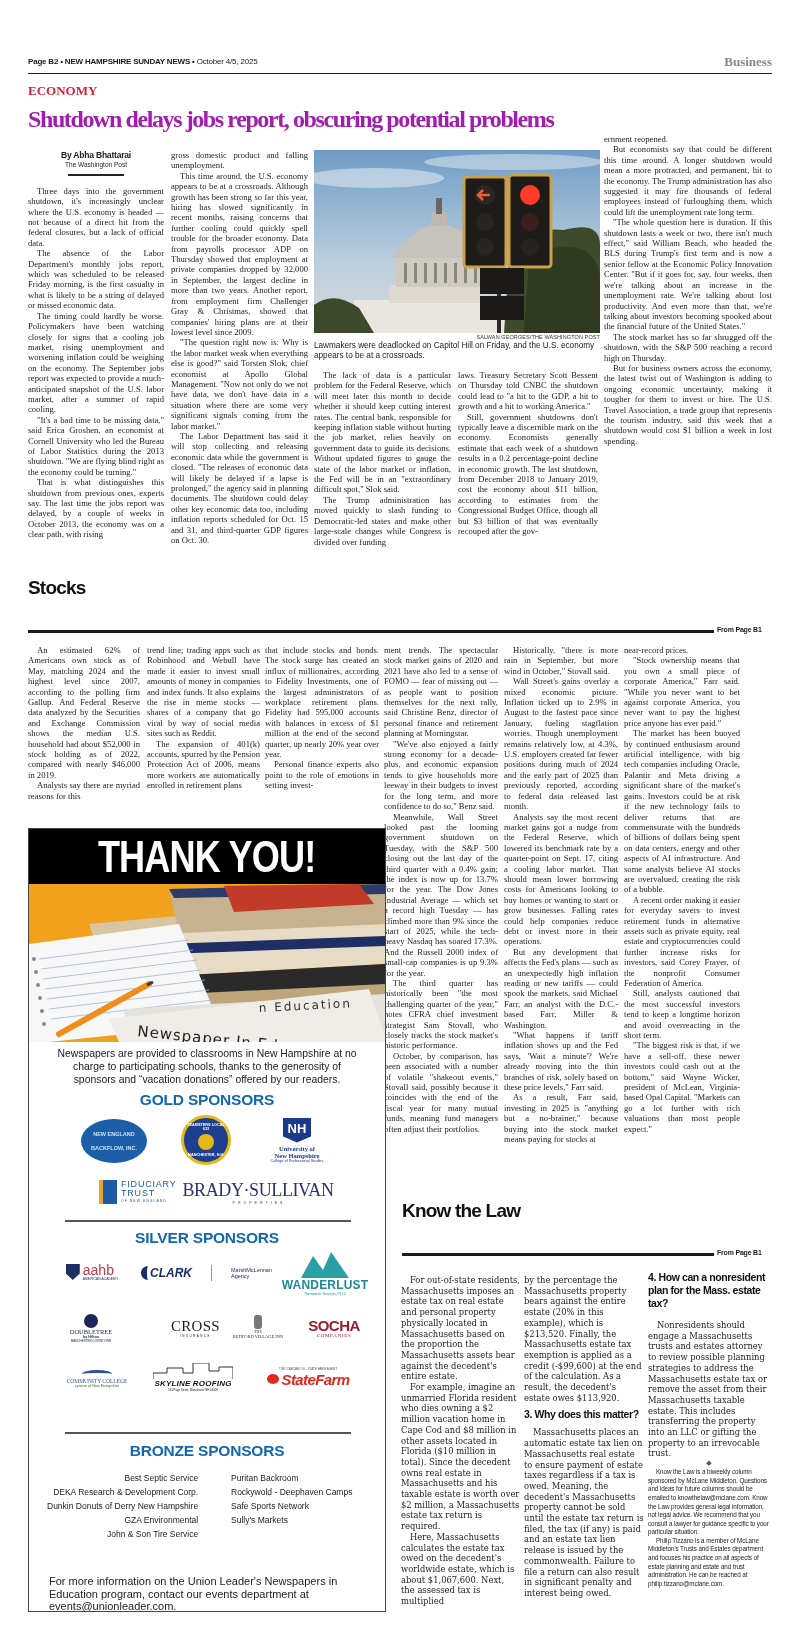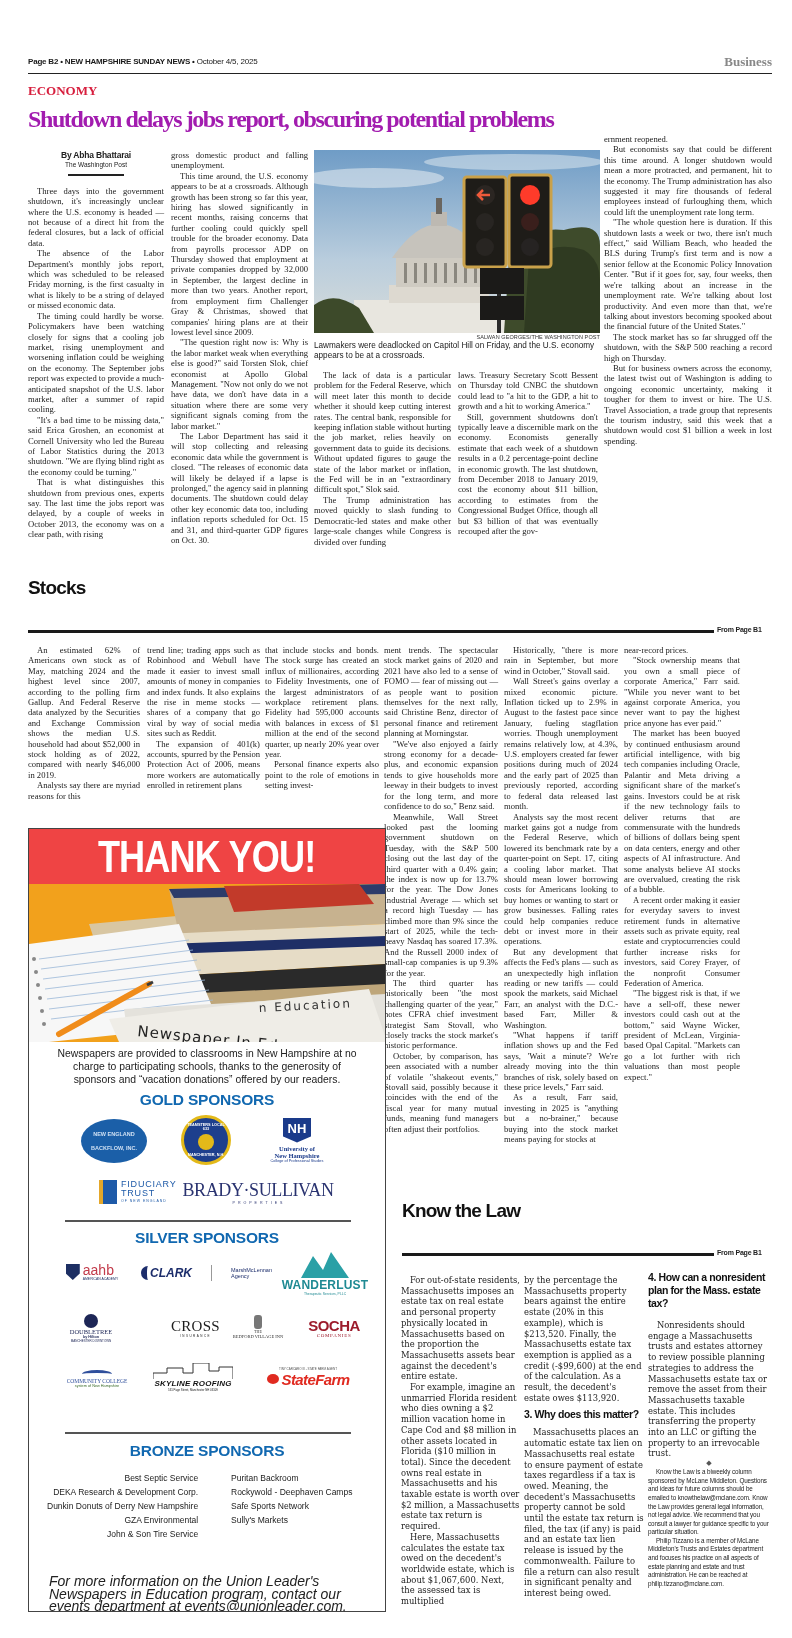--- a/index.html
+++ b/index.html
@@ -29,29 +29,29 @@
   .credit { position: absolute; left: 314px; top: 334px; width: 286px; text-align: right; font-family: "Liberation Sans", sans-serif; font-size: 5.5px; color: #333; letter-spacing: 0.1px; }
   .caption { position: absolute; left: 314px; top: 341px; width: 290px; font-family: "Liberation Sans", sans-serif; font-size: 8.2px; line-height: 10px; color: #222; }
 
   
   .section-title { position: absolute; font-family: "Liberation Sans", sans-serif; font-weight: bold; font-size: 19px; letter-spacing: -0.8px; color: #111; }
   .section-rule { position: absolute; height: 3px; background: #1a1a1a; }
   .from-page { position: absolute; font-family: "Liberation Sans", sans-serif; font-size: 7px; font-weight: bold; color: #222; letter-spacing: -0.2px; }
 
   
   .ad { position: absolute; left: 28px; top: 828px; width: 358px; height: 784px; border: 1px solid #444; background: #fff; overflow: hidden; }
-  .ad-banner { position: absolute; left: 0; top: 0; width: 100%; height: 55px; background: #ef4444; display: flex; align-items: center; justify-content: center; }
+  .ad-banner { position: absolute; left: 0; top: 0; width: 100%; height: 55px; background: #000000; display: flex; align-items: center; justify-content: center; }
   .ad-banner span { font-family: "Liberation Sans", sans-serif; font-weight: bold; color: #fff; font-size: 44px; letter-spacing: -1px; transform: scaleX(0.82); display: inline-block; }
   .ad-photo { position: absolute; left: 0; top: 55px; width: 100%; height: 158px; background: #f0a21b; overflow: hidden; }
   .ad-text { position: absolute; left: 0; top: 218px; width: 100%; text-align: center; font-family: "Liberation Sans", sans-serif; font-size: 10.4px; line-height: 13.2px; color: #222; }
   .tier { position: absolute; left: 0; width: 100%; text-align: center; font-family: "Liberation Sans", sans-serif; font-weight: bold; color: #1168b0; font-size: 15.5px; letter-spacing: -0.2px; }
   .ad-rule { position: absolute; left: 36px; width: 286px; height: 1.5px; background: #555; }
   .logo { position: absolute; font-family: "Liberation Sans", sans-serif; display: flex; flex-direction: column; align-items: center; justify-content: center; text-align: center; }
   .bronze-list { position: absolute; top: 690px; font-family: "Liberation Sans", sans-serif; font-size: 8.5px; line-height: 14px; color: #222; }
-  .ad-footer { position: absolute; left: 20px; top: 746px; width: 330px; font-family: "Liberation Sans", sans-serif; font-style: italic; font-size: 14px; line-height: 12.5px; color: #222; }
+  .ad-footer { position: absolute; left: 20px; top: 746px; width: 330px; font-family: "Liberation Sans", sans-serif; font-size: 11px; line-height: 12.5px; color: #222; }
 
   
   .ktl { position: absolute; font-family: "DejaVu Serif", serif; font-size: 8.4px; line-height: 10.7px; color: #222; text-align: left; }
   .ktl p { text-indent: 9px; }
   .ktl h4 { font-family: "Liberation Sans", sans-serif; font-weight: bold; font-size: 10.5px; line-height: 13px; letter-spacing: -0.4px; margin: 5px 0 6px; color: #111; }
   .ktl .note { font-family: "Liberation Sans", sans-serif; font-size: 6.3px; line-height: 8.6px; color: #222; letter-spacing: -0.1px; }
   .ktl .note p { text-indent: 8px; }
   .diamond { text-align: center; font-size: 7px; color: #555; line-height: 9px; }
 </style>
 </head>
@@ -189,20 +189,21 @@
   <p>Analysts say the most recent market gains got a nudge from the Federal Reserve, which lowered its benchmark rate by a quarter-point on Sept. 17, citing a cooling labor market. That should mean lower borrowing costs for Americans looking to buy homes or wanting to start or grow businesses. Falling rates could help companies reduce debt or invest more in their operations.</p>
   <p>But any development that affects the Fed's plans — such as an unexpectedly high inflation reading or new tariffs — could spook the markets, said Michael Farr, an analyst with the D.C.-based Farr, Miller &amp; Washington.</p>
   <p>"What happens if tariff inflation shows up and the Fed says, 'Wait a minute'? We're already moving into the thin branches of risk, solely based on these price levels," Farr said.</p>
   <p>As a result, Farr said, investing in 2025 is "anything but a no-brainer," because buying into the stock market means paying for stocks at</p>
 </div>
 <div class="col" style="left:624px; top:645px; width:116px;">
   <p class="noindent">near-record prices.</p>
   <p>"Stock ownership means that you own a small piece of corporate America," Farr said. "While you never want to bet against corporate America, you never want to pay the highest price anyone has ever paid."</p>
   <p>The market has been buoyed by continued enthusiasm around artificial intelligence, with big tech companies including Oracle, Palantir and Meta driving a significant share of the market's gains. Investors could be at risk if the new technology fails to deliver returns that are commensurate with the hundreds of billions of dollars being spent on data centers, energy and other aspects of AI infrastructure. And some analysts believe AI stocks are overvalued, creating the risk of a bubble.</p>
   <p>A recent order making it easier for everyday savers to invest retirement funds in alternative assets such as private equity, real estate and cryptocurrencies could further increase risks for investors, said Corey Frayer, of the nonprofit Consumer Federation of America.</p>
+  <p>Still, analysts cautioned that the most successful investors tend to keep a longtime horizon and avoid overreacting in the short term.</p>
   <p>"The biggest risk is that, if we have a sell-off, these newer investors could cash out at the bottom," said Wayne Wicker, president of McLean, Virginia-based Opal Capital. "Markets can go a lot further with rich valuations than most people expect."</p>
 </div>
 
 <div class="ad">
   <div class="ad-banner">
     <span>THANK YOU!</span>
   </div>
   <div class="ad-photo">
     <svg width="358" height="158" viewBox="0 0 358 158">
       <rect width="358" height="158" fill="#f2a11c"></rect>

